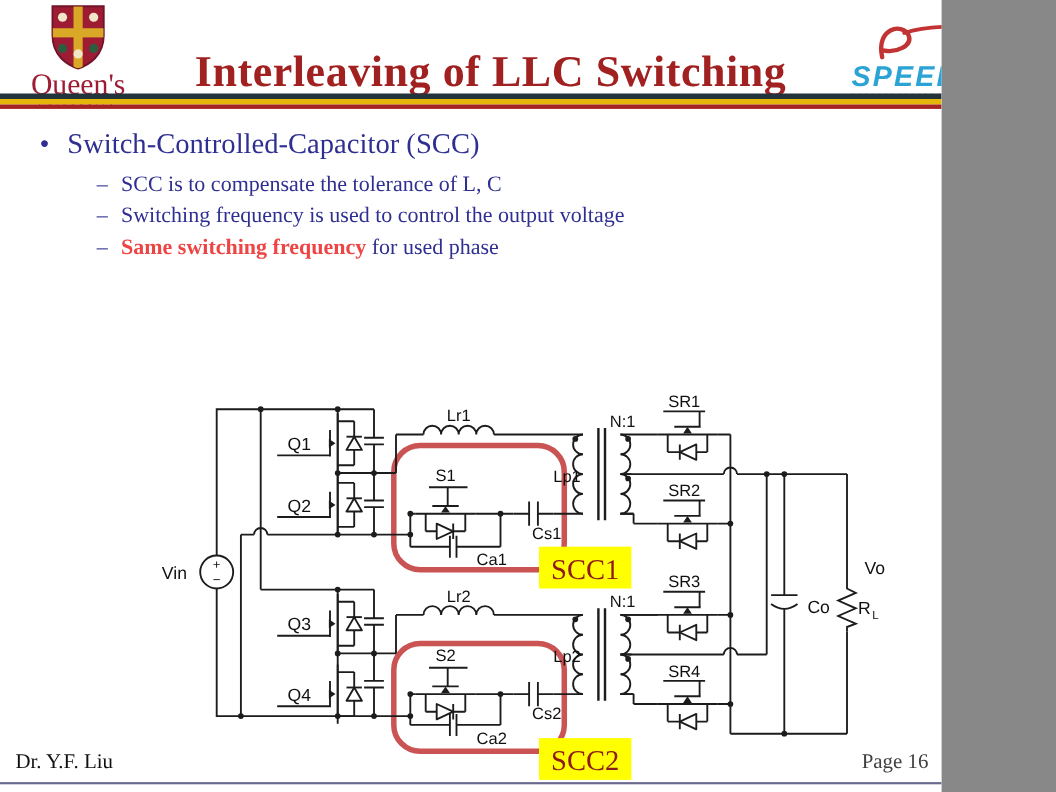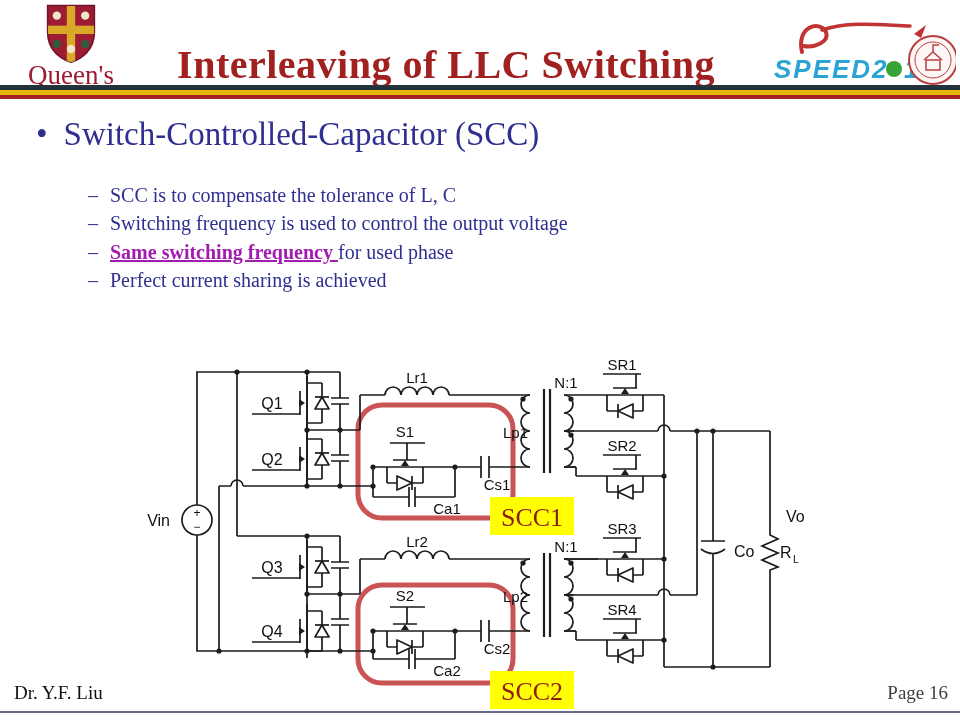--- a/index.html
+++ b/index.html
@@ -1,35 +1,35 @@
 <!DOCTYPE html>
 <html><head>
 <meta charset="utf-8">
 <style>
   html,body{margin:0;padding:0;background:#888;}
-  .slide{position:relative;width:960px;height:720px;background:#ffffff;overflow:hidden;
+  .slide{position:relative;width:856px;height:720px;background:#ffffff;overflow:hidden;
          font-family:"Liberation Serif",serif;}
   
   .qlogo{position:absolute;top:4px;left:16px;width:110px;text-align:center;}
   .qlogo .word{font-size:27px;color:#9e1c33;margin-top:-6px;line-height:1;}
   .qlogo .sub{font-size:7px;letter-spacing:3px;color:#9e1c33;margin-top:1px;}
   .title{position:absolute;top:14px;left:128px;width:636px;text-align:center;
          font-size:40px;font-weight:bold;color:#a12121;letter-spacing:.5px;}
   .speed{position:absolute;top:18px;left:772px;width:184px;height:82px;}
   .stripes{position:absolute;top:85px;left:0;right:0;}
   .st1{height:5px;background:#22333b;}
   .st2{height:5px;background:#e5b50a;}
   .st3{height:4px;background:#a42222;}
   
   .bullets{position:absolute;top:116px;left:36px;right:8px;color:#2f2f92;}
-  .b-main{font-size:33px;margin-bottom:28px;}
+  .b-main{font-size:26px;margin-bottom:8px;}
   .b-main .mark{margin-right:16px;}
   .b-sub{font-size:20px;margin-left:52px;line-height:1.42;}
   .b-sub .mark{margin-right:12px;}
-  .emph{color:#a21caf;font-weight:bold;text-decoration:underline;}
+  .emph{color:#ef4444;font-weight:bold;}
   
   .circuit{position:absolute;left:0;top:0;width:960px;height:720px;}
   .w{fill:none;stroke:#1c1c1c;stroke-width:1.7px;}
   .w2{fill:none;stroke:#1c1c1c;stroke-width:2.2px;}
   .dio{fill:#ffffff;stroke:#1c1c1c;stroke-width:1.7px;stroke-linejoin:round;}
   .arr{fill:#1c1c1c;stroke:none;}
   .dt{fill:#1c1c1c;stroke:none;}
   .lbl{font-family:"Liberation Sans",sans-serif;font-size:15px;fill:#101010;}
   .lbl16{font-family:"Liberation Sans",sans-serif;font-size:16px;fill:#101010;}
   .lblsub{font-family:"Liberation Sans",sans-serif;font-size:10.5px;fill:#101010;}
@@ -96,21 +96,20 @@
     <div class="st1"></div>
     <div class="st2"></div>
     <div class="st3"></div>
   </div>
 
   <div class="bullets">
     <div class="b-main"><span class="mark">•</span><span>Switch-Controlled-Capacitor (SCC)</span></div>
     <div class="b-sub"><span class="mark">–</span><span>SCC is to compensate the tolerance of L, C</span></div>
     <div class="b-sub"><span class="mark">–</span><span>Switching frequency is used to control the output voltage</span></div>
     <div class="b-sub"><span class="mark">–</span><span class="emph">Same switching frequency </span><span>for used phase</span></div>
-    <div class="b-sub"><span class="mark">–</span><span>Perfect current sharing is achieved</span></div>
   </div>
 
   <svg class="circuit" viewBox="0 0 960 720">
     <defs>
       <g id="vmos">
         <path class="w" d="M0,-27 V27 M-7,-12 V12 M-7,11 H-55"></path>
         <polygon class="arr" points="-8,-4 -8,4 -2,0"></polygon>
         <path class="w" d="M0,-20 H15 M15,-20 V-6 M15,6 V20 M15,20 H0"></path>
         <polygon class="dio" points="8,6 22,6 15,-6"></polygon>
         <path class="w" d="M8,-6 H22"></path>

